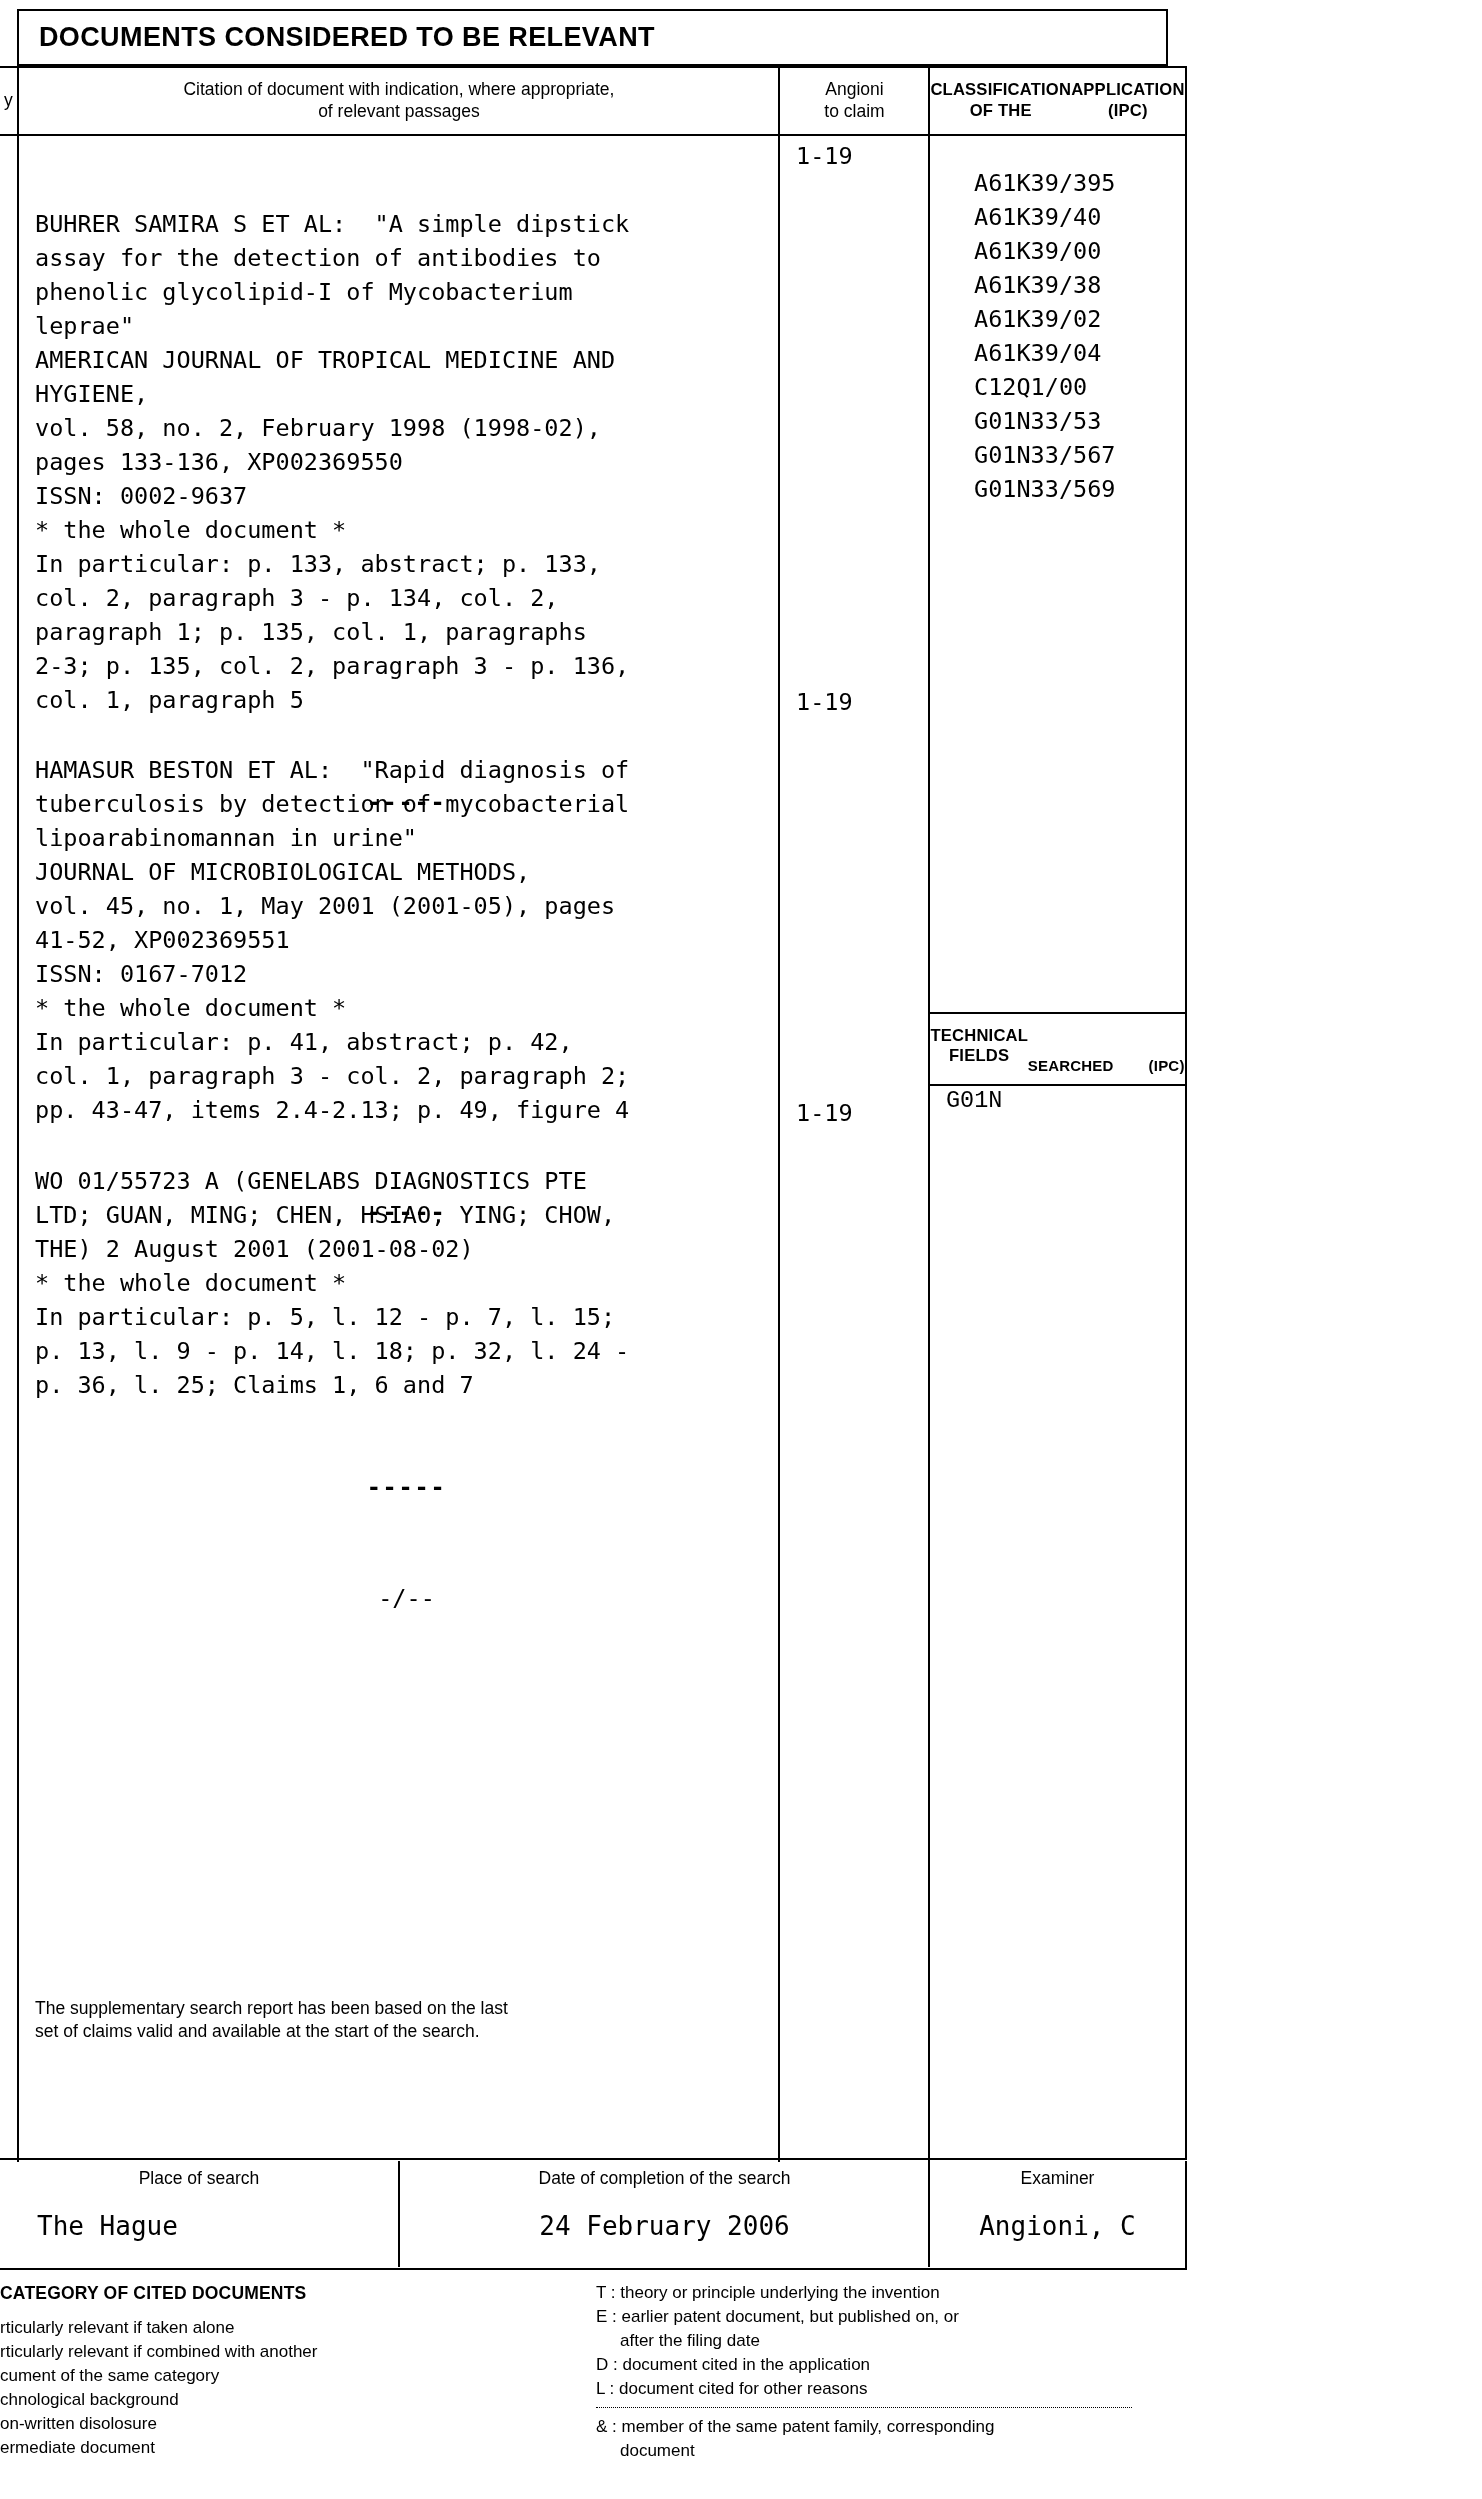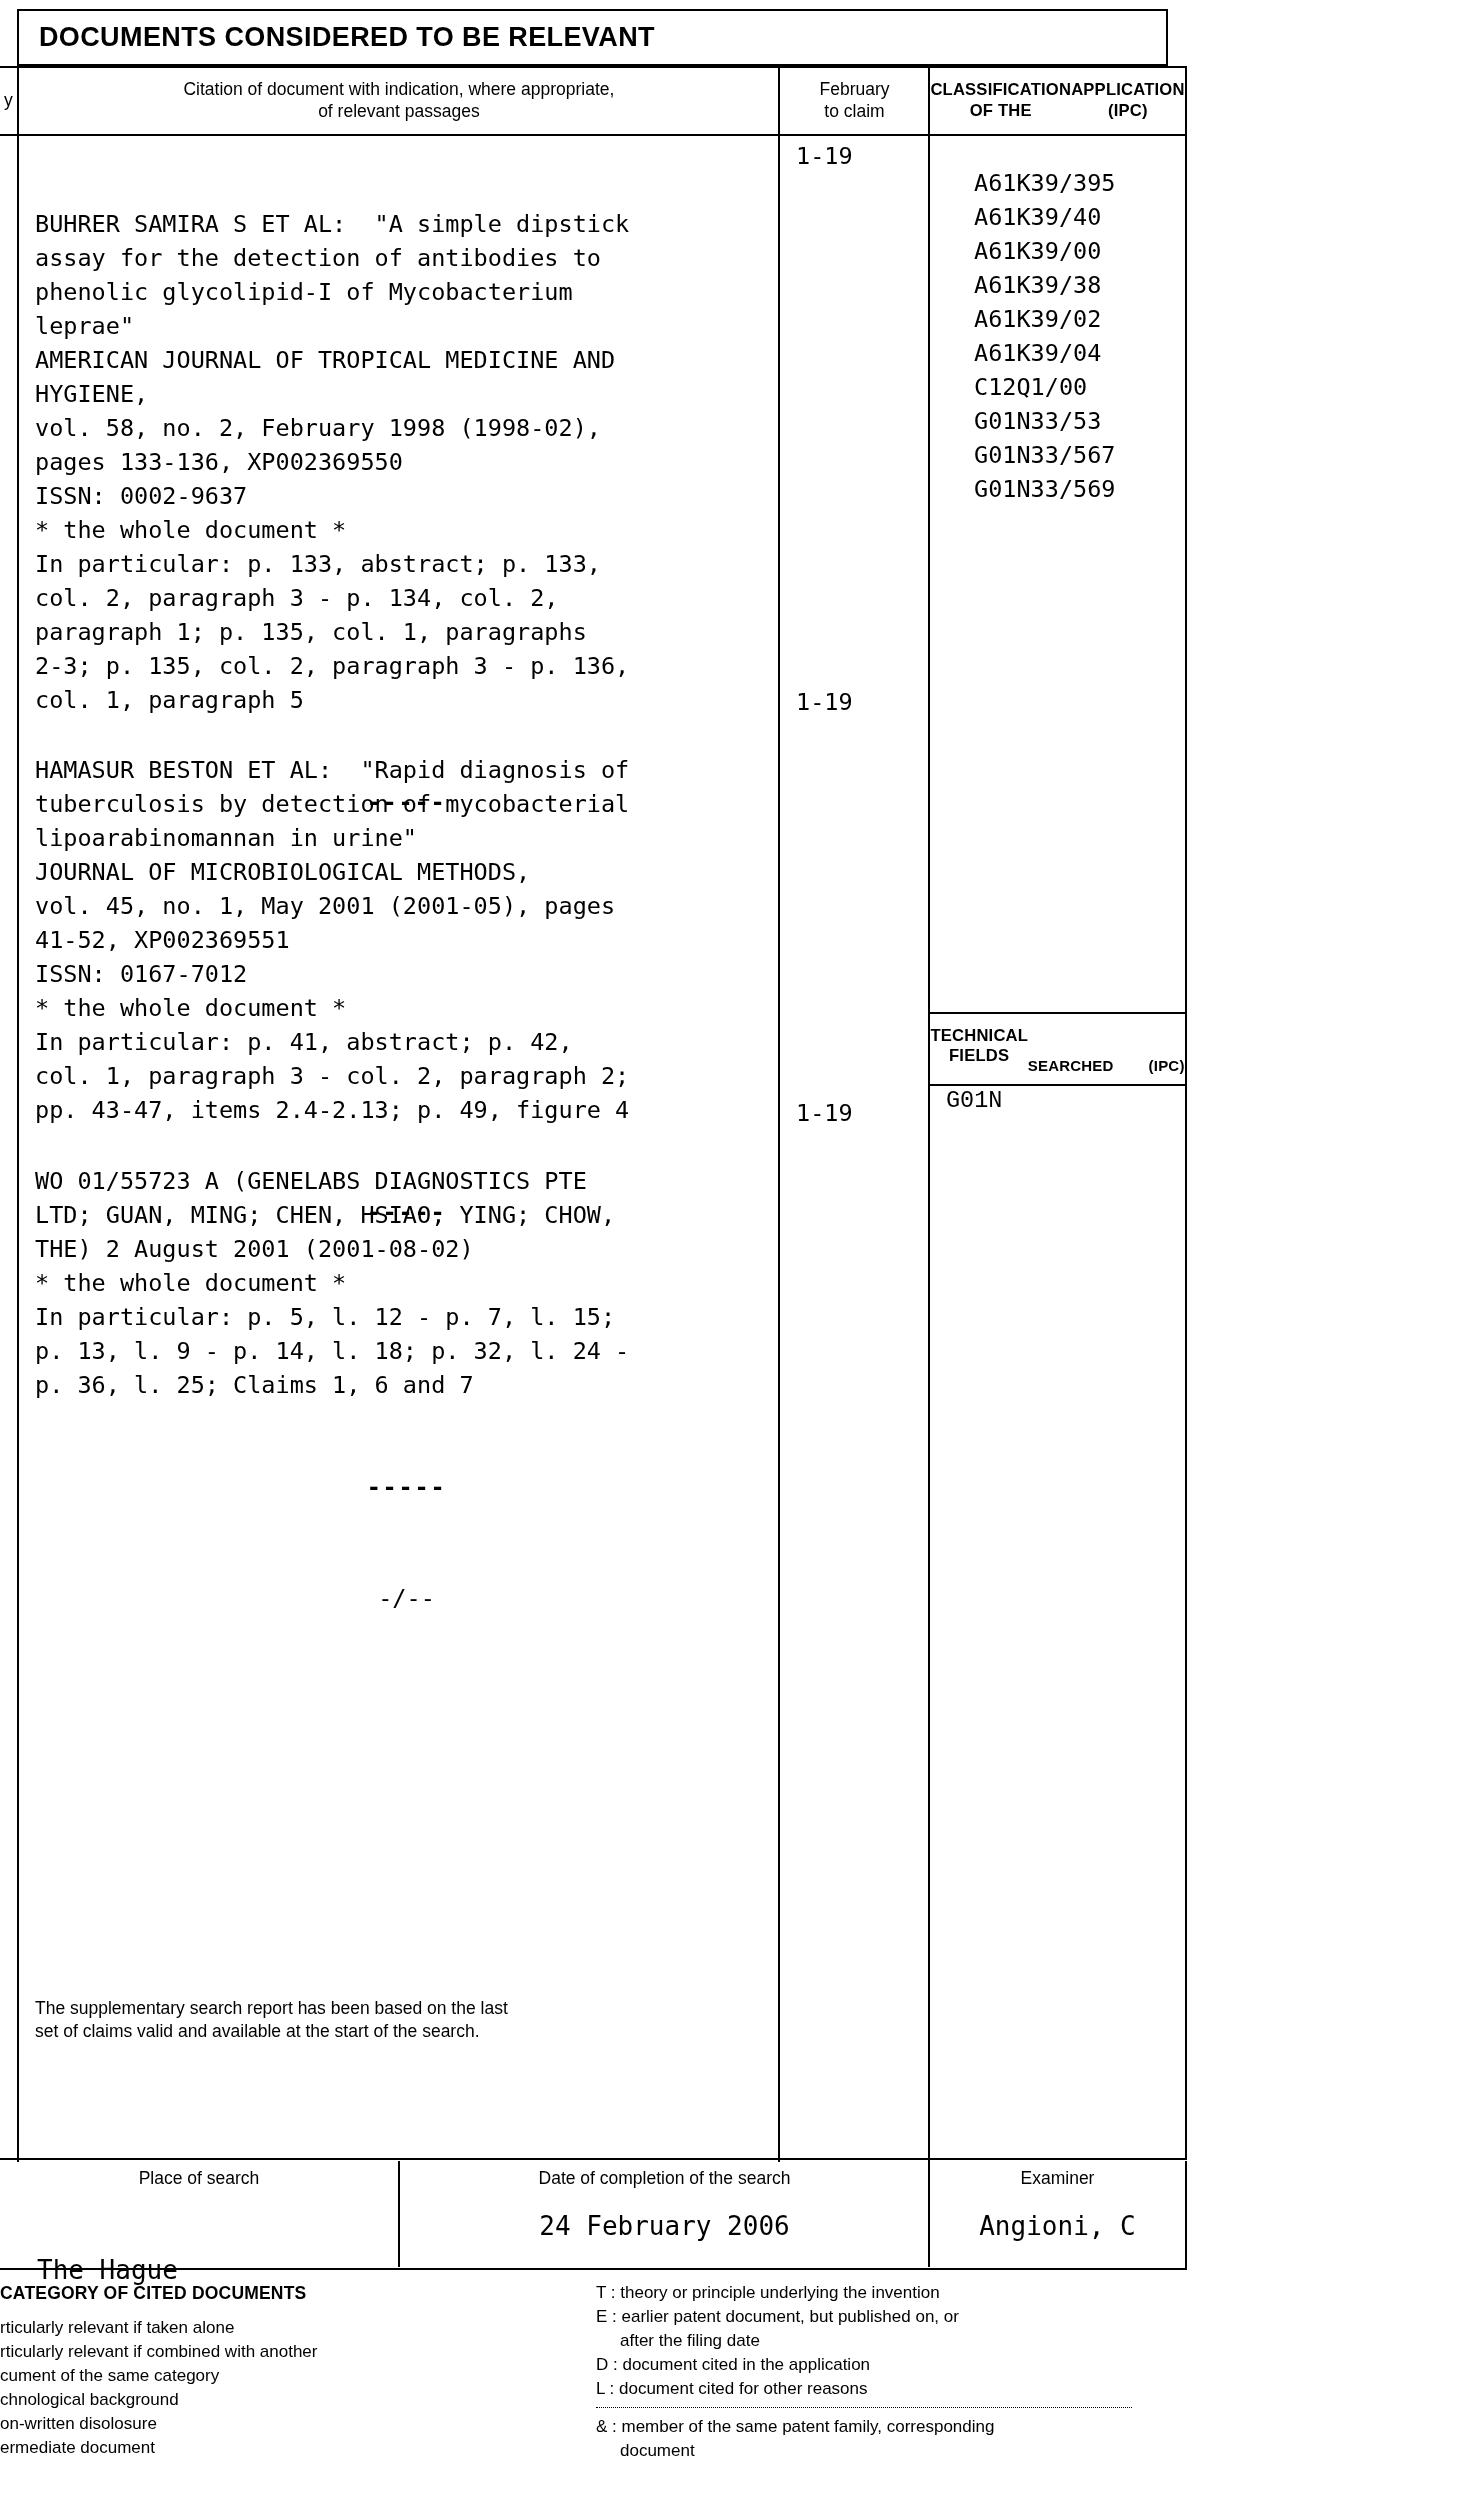--- a/index.html
+++ b/index.html
@@ -271,21 +271,21 @@
     <div class="col-head" style="left:0px; width:16.6px;">
       <span class="lbl">y</span>
     </div>
 
     <div class="col-head" style="left:19.4px; width:759px; flex-direction:column;">
       <span class="lbl">Citation of document with indication, where appropriate,</span>
       <span class="lbl">of relevant passages</span>
     </div>
 
     <div class="col-head" style="left:781px; width:147px; flex-direction:column;">
-      <span class="lbl">February</span>
+      <span class="lbl">Angioni</span>
       <span class="lbl">to claim</span>
     </div>
 
     <div class="col-head small-caps" style="left:931px; width:253px; flex-direction:row;">
       <span class="lbl">CLASSIFICATION OF THE</span>
       <span class="lbl">APPLICATION  (IPC)</span>
     </div>
   </div>
 
   <div class="cit-body" style="top:139px;">
@@ -362,21 +362,21 @@
     <div>G01N</div>
   </div>
 
   <div class="supp-note" style="white-space:pre-line;">The supplementary search report has been based on the last
 set of claims valid and available at the start of the search.</div>
 
   <div class="info-row">
     <div class="vline" style="left:398px; height:106px;"></div>
     <div class="vline" style="left:928px; height:106px;"></div>
 
-    <div class="info-cell" style="left:0px; width:398px;gap:44px;">
+    <div class="info-cell" style="left:0px; width:398px;">
       <span class="cap">Place of search</span>
       <span class="val" style="align-self:flex-start; margin-left:37px;">The Hague</span>
     </div>
 
     <div class="info-cell" style="left:401px; width:527px;">
       <span class="cap">Date of completion of the search</span>
       <span class="val">24 February 2006</span>
     </div>
 
     <div class="info-cell" style="left:931px; width:253px;">

